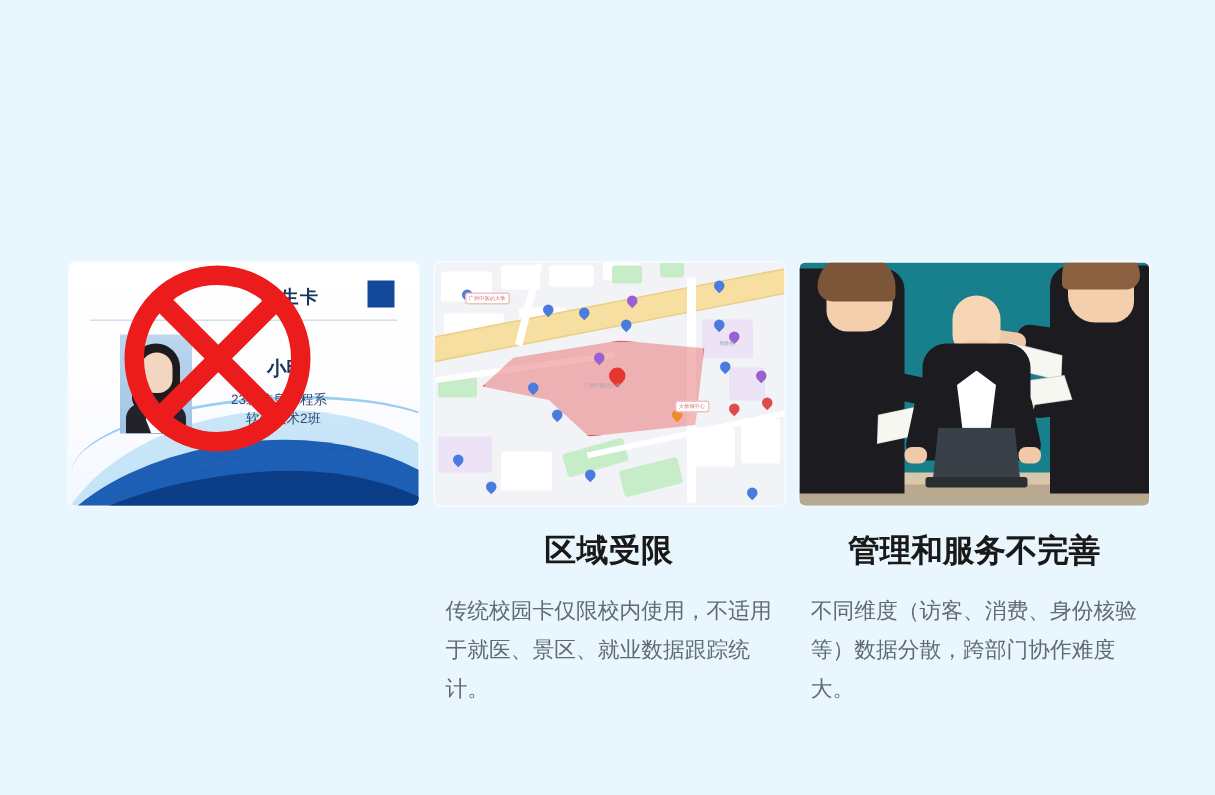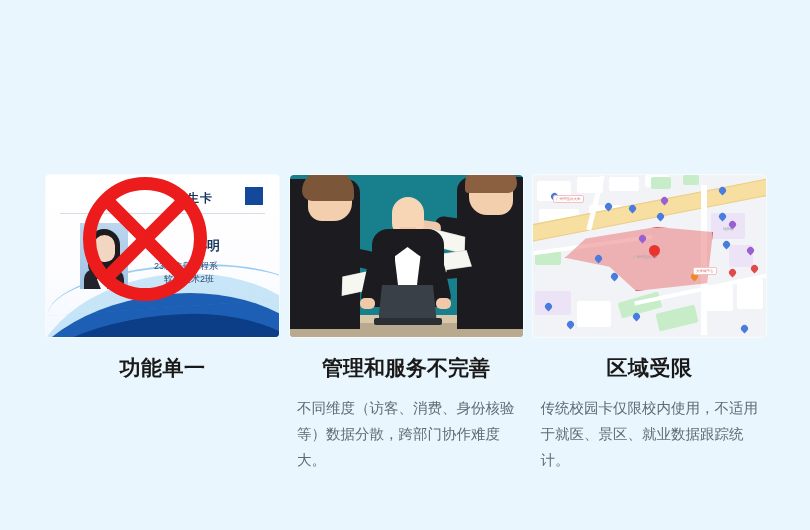--- a/index.html
+++ b/index.html
@@ -152,21 +152,21 @@
   }
   .idcard .photo .collar {
     position: absolute;
     left: 17px; bottom: 0;
     width: 14px; height: 17px;
     background: #ffffff;
     clip-path: polygon(50% 0, 100% 42%, 72% 100%, 28% 100%, 0 42%);
   }
   .idcard .name {
     position: absolute;
-    left: 148px; top: 62px;
+    left: 132px; top: 62px;
     font-size: 13px;
     font-weight: bold;
     color: #16355e;
   }
   .idcard .meta1, .idcard .meta2 {
     position: absolute;
     font-size: 9px;
     color: #2b4a74;
     white-space: nowrap;
   }
@@ -522,66 +522,20 @@
           </div>
           <div class="name">小明</div>
           <div class="meta1">23级信息工程系</div>
           <div class="meta2">软件技术2班</div>
         </div>
         <div class="ban">
           <div class="bar a"></div>
           <div class="bar b"></div>
         </div>
       </div>
-      <div class="card-heading">功能单一</div>
-    </div>
-
-    <div class="column col-3">
-      <div class="thumb">
-        <div class="meeting">
-          <div class="floor"></div>
-          <div class="desk"></div>
-
-          <div class="side-body sl-body">
-            <div class="sl-head"></div>
-            <div class="sl-hair"></div>
-          </div>
-          <div class="sl-arm"></div>
-          <div class="sl-hand"></div>
-          <div class="paper p1"></div>
-
-          <div class="side-body sr-body">
-            <div class="sr-head"></div>
-            <div class="sr-hair"></div>
-          </div>
-          <div class="sr-arm-top"></div>
-          <div class="sr-hand-top"></div>
-          <div class="sr-arm-bot"></div>
-          <div class="sr-hand-bot"></div>
-          <div class="paper p2"></div>
-          <div class="paper p3"></div>
-
-          <div class="center-hair"></div>
-          <div class="center-hair-l"></div>
-          <div class="center-hair-r"></div>
-          <div class="center-face"></div>
-          <div class="center-neck"></div>
-          <div class="center-body"></div>
-          <div class="center-shirt"></div>
-          <div class="center-arm-l"></div>
-          <div class="center-arm-r"></div>
-          <div class="hand" style="left:70px;bottom:28px;"></div>
-          <div class="hand" style="left:146px;bottom:28px;"></div>
-
-          <div class="laptop-screen"></div>
-          <div class="laptop-base"></div>
-        </div>
-      </div>
-      <div class="card-heading">管理和服务不完善</div>
-      <div class="card-body">不同维度（访客、消费、身份核验等）数据分散，跨部门协作难度大。</div>
     </div>
 
     <div class="column col-2">
       <div class="thumb">
         <div class="map">
           <div class="block" style="left:4px;top:6px;width:34px;height:20px;"></div>
           <div class="block" style="left:44px;top:2px;width:26px;height:16px;"></div>
           <div class="block" style="left:76px;top:2px;width:30px;height:14px;"></div>
           <div class="block" style="left:112px;top:0px;width:24px;height:12px;"></div>
           <div class="green" style="left:118px;top:2px;width:20px;height:12px;"></div>
@@ -631,14 +585,59 @@
           <div class="tag" style="left:20px;top:20px;">广州中医药大学</div>
           <div class="tag" style="left:160px;top:92px;">大学城中心</div>
           <div class="label" style="left:100px;top:80px;">广州中医药大学</div>
           <div class="label" style="left:190px;top:52px;">地铁站</div>
         </div>
       </div>
       <div class="card-heading">区域受限</div>
       <div class="card-body">传统校园卡仅限校内使用，不适用于就医、景区、就业数据跟踪统计。</div>
     </div>
 
+    <div class="column col-3">
+      <div class="thumb">
+        <div class="meeting">
+          <div class="floor"></div>
+          <div class="desk"></div>
+
+          <div class="side-body sl-body">
+            <div class="sl-head"></div>
+            <div class="sl-hair"></div>
+          </div>
+          <div class="sl-arm"></div>
+          <div class="sl-hand"></div>
+          <div class="paper p1"></div>
+
+          <div class="side-body sr-body">
+            <div class="sr-head"></div>
+            <div class="sr-hair"></div>
+          </div>
+          <div class="sr-arm-top"></div>
+          <div class="sr-hand-top"></div>
+          <div class="sr-arm-bot"></div>
+          <div class="sr-hand-bot"></div>
+          <div class="paper p2"></div>
+          <div class="paper p3"></div>
+
+          <div class="center-hair"></div>
+          <div class="center-hair-l"></div>
+          <div class="center-hair-r"></div>
+          <div class="center-face"></div>
+          <div class="center-neck"></div>
+          <div class="center-body"></div>
+          <div class="center-shirt"></div>
+          <div class="center-arm-l"></div>
+          <div class="center-arm-r"></div>
+          <div class="hand" style="left:70px;bottom:28px;"></div>
+          <div class="hand" style="left:146px;bottom:28px;"></div>
+
+          <div class="laptop-screen"></div>
+          <div class="laptop-base"></div>
+        </div>
+      </div>
+      <div class="card-heading">管理和服务不完善</div>
+      <div class="card-body">不同维度（访客、消费、身份核验等）数据分散，跨部门协作难度大。</div>
+    </div>
+
   </div>
 </div>
 
 </body></html>

